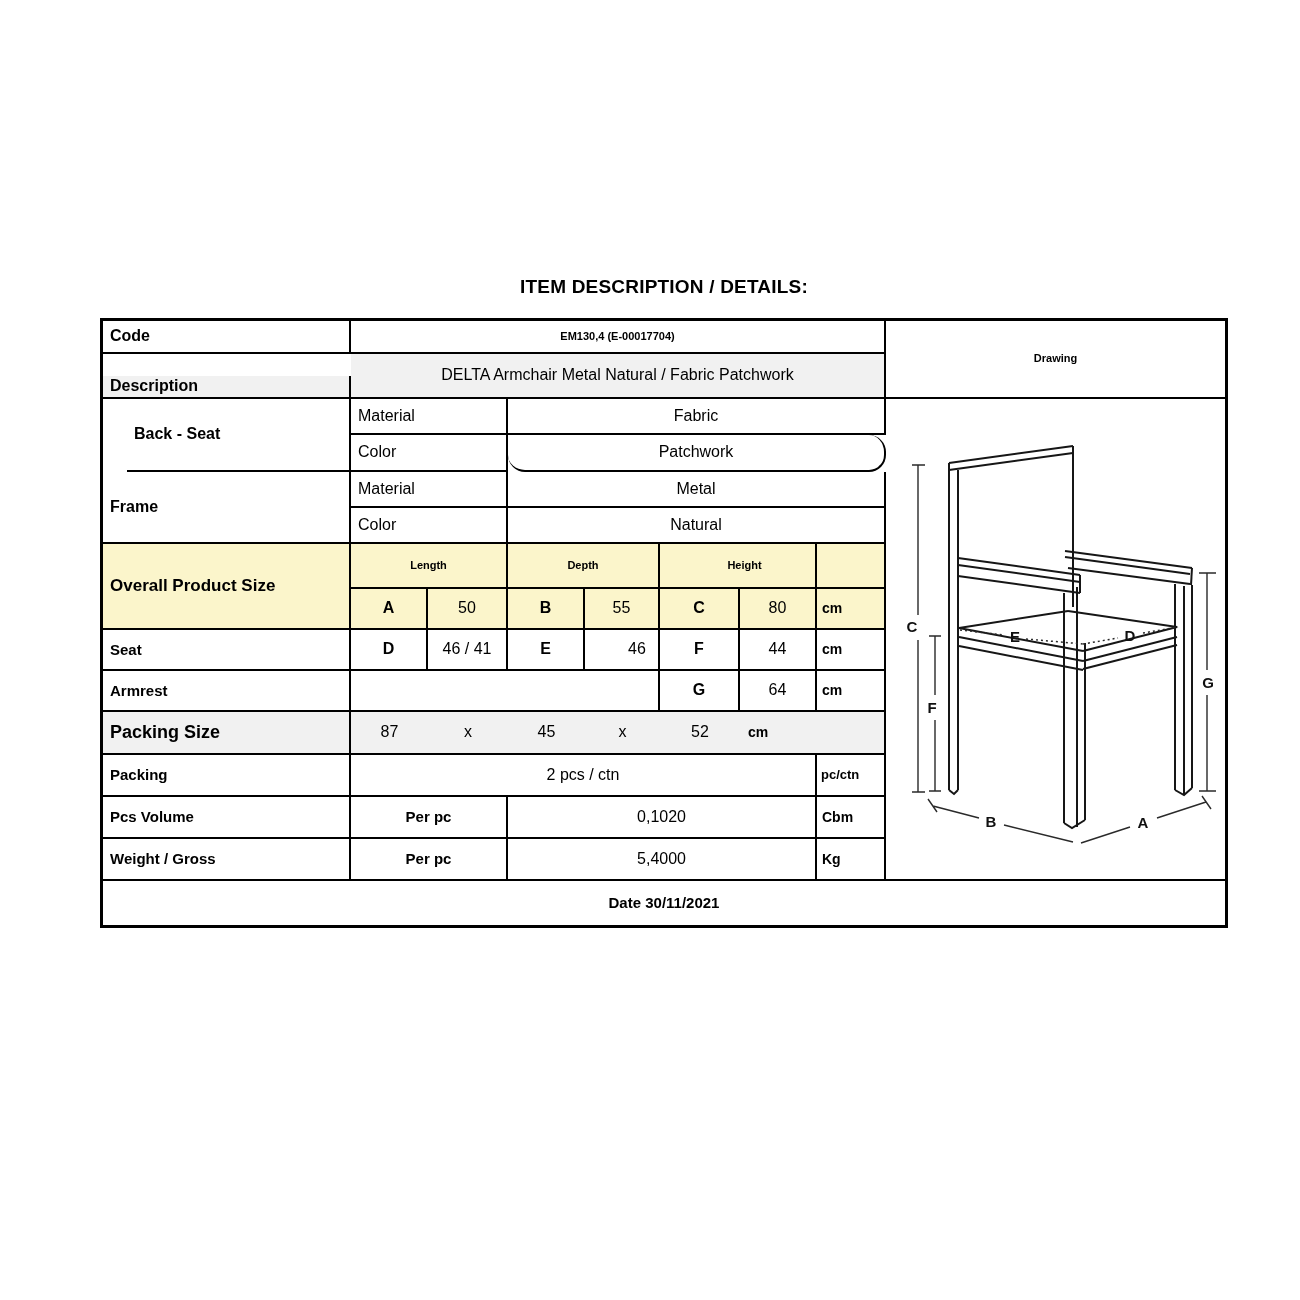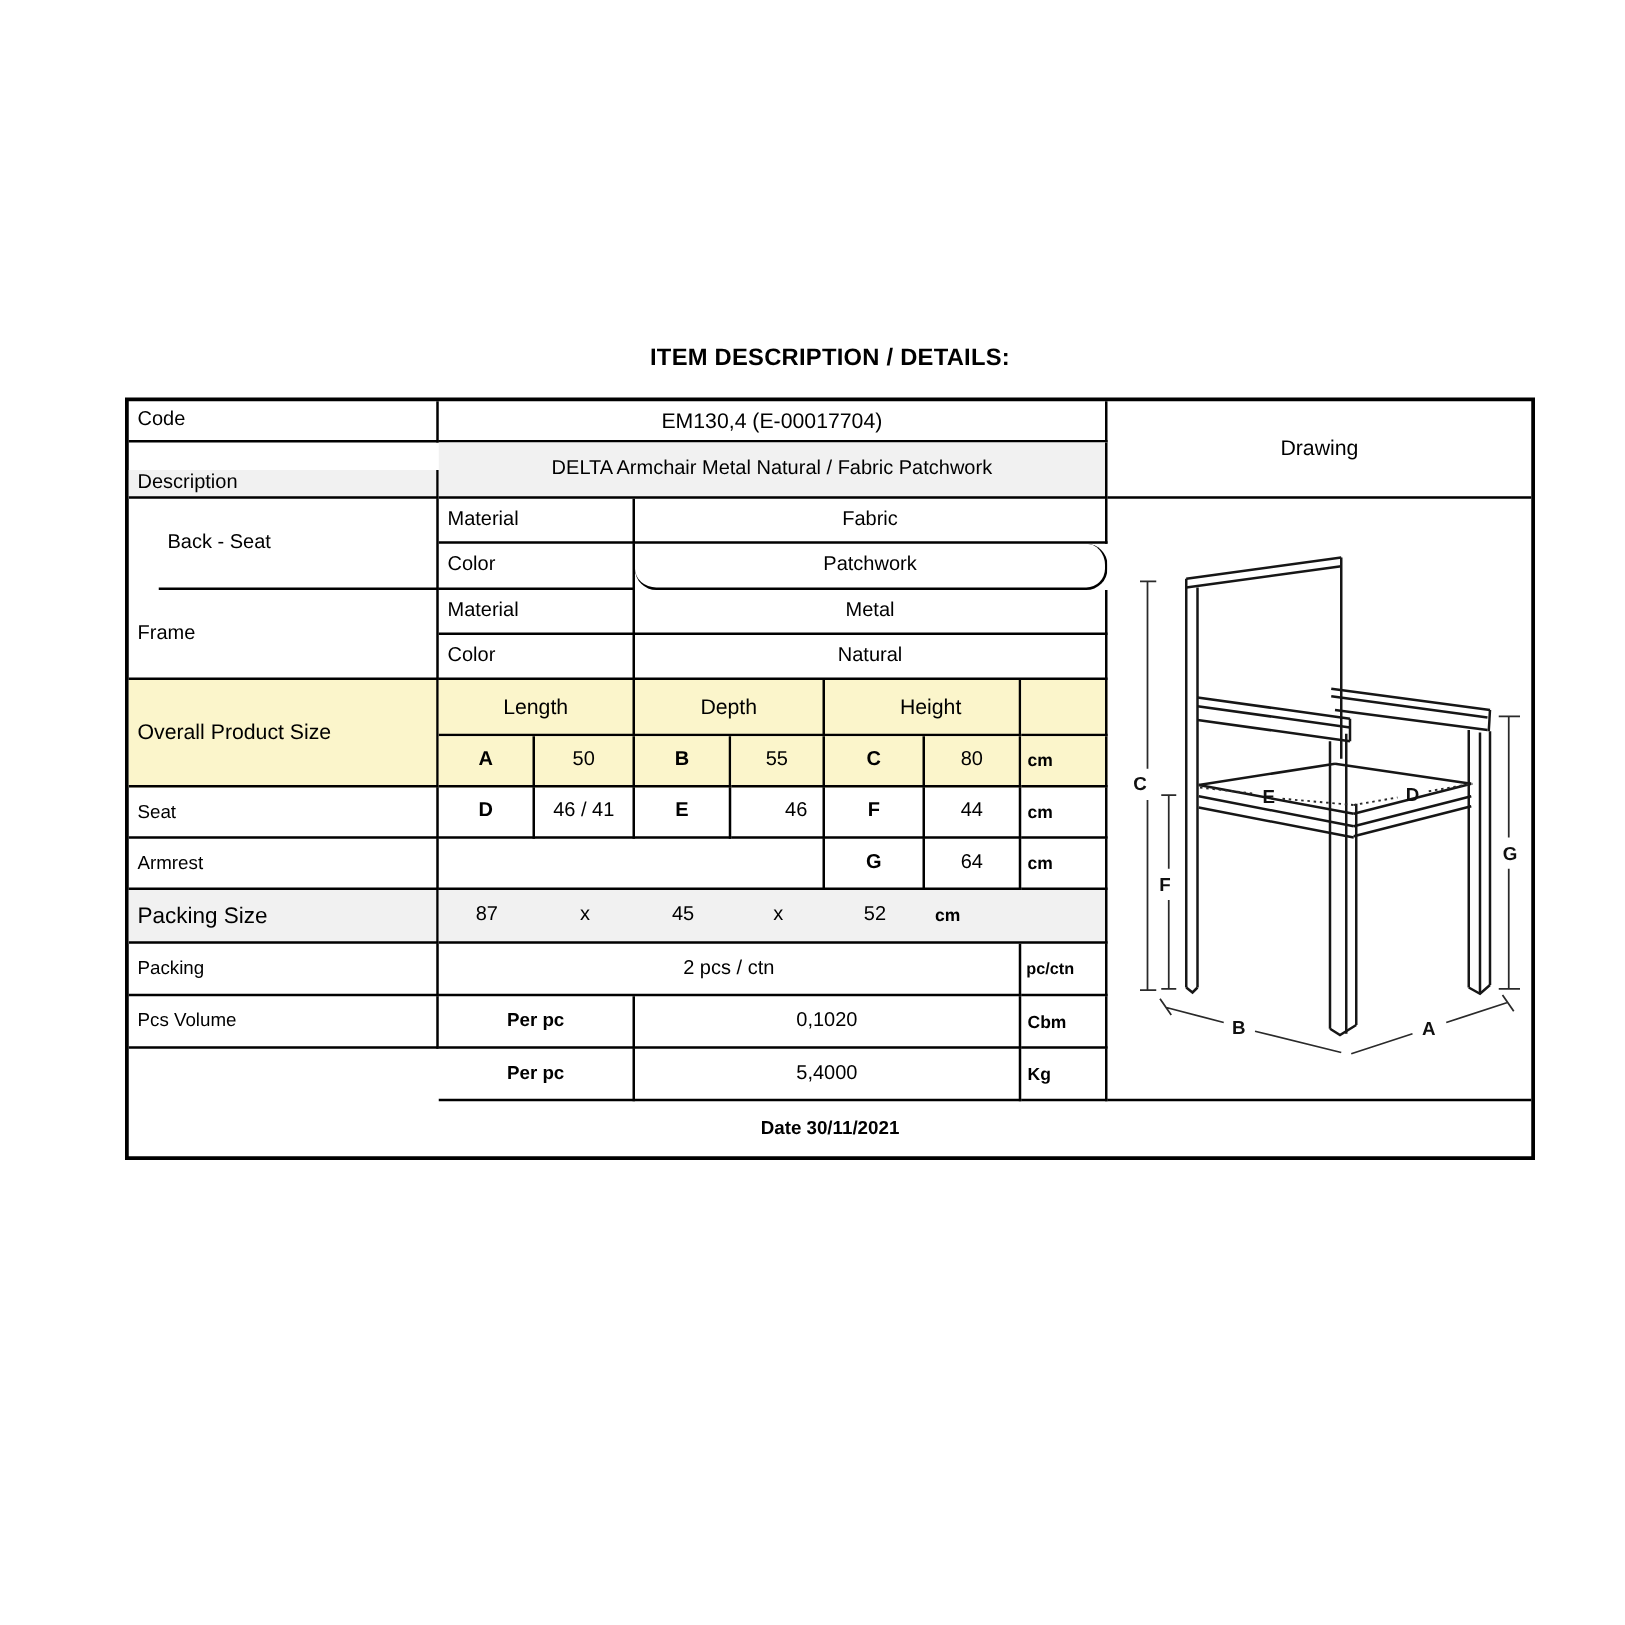--- a/index.html
+++ b/index.html
@@ -24,32 +24,32 @@
     grid-template-columns:248px 77px 80px 77px 75px 80px 77px 69px 1fr;
     grid-template-rows:33px 45px 36px 37px 36px 36px 45px 41px 41px 41px 43px 42px 42px 42px 1fr;
   }
   .cell{
     border-right:2px solid var(--line);
     border-bottom:2px solid var(--line);
     display:flex;align-items:center;justify-content:center;
     box-sizing:border-box;overflow:hidden;
     font-size:16px;line-height:1.05;
   }
-  .cell.lbl{justify-content:flex-start;padding-left:7px;font-weight:normal;}
+  .cell.lbl{justify-content:flex-start;padding-left:7px;font-weight:bold;}
   .cell.lbl-sm{font-size:15px;}
   .cell.lbl-lg{font-size:18px;}
   .cell.left{justify-content:flex-start;padding-left:7px;}
   .cell.bold{font-weight:bold;}
   .cell.unit{justify-content:flex-start;padding-left:5px;font-weight:bold;font-size:14px;}
   .cell.unit-sm{justify-content:flex-start;padding-left:4px;font-weight:bold;font-size:13px;}
   .cell.yellow{background:var(--yellow);}
   .cell.gray{background:var(--gray);}
   .cell.no-right{border-right:none;}
   .cell.no-bottom{border-bottom:none;}
-  .cell.hdr{font-weight:normal;font-size:17px;}
+  .cell.hdr{font-weight:bold;font-size:11px;}
   .packing-size-values{
     display:grid;width:100%;height:100%;
     grid-template-columns:77px 80px 77px 75px 80px 1fr;
     align-items:center;
   }
   .packing-size-values span{text-align:center;font-size:16px;}
   .packing-size-values .u{text-align:left;padding-left:8px;font-weight:bold;font-size:14px;}
   .drawing-canvas{padding:0;}
   .drawing-canvas svg{display:block;width:100%;height:100%;}
   .ch{stroke:#161616;stroke-width:2;fill:none;}
@@ -189,19 +189,20 @@
 
   <div class="cell lbl lbl-sm" style="grid-column:1;grid-row:12;">Packing</div>
   <div class="cell" style="grid-column:2/8;grid-row:12;">2 pcs / ctn</div>
   <div class="cell unit-sm" style="grid-column:8;grid-row:12;">pc/ctn</div>
 
   <div class="cell lbl lbl-sm" style="grid-column:1;grid-row:13;">Pcs Volume</div>
   <div class="cell bold" style="grid-column:2/4;grid-row:13;font-size:15px;">Per pc</div>
   <div class="cell" style="grid-column:4/8;grid-row:13;">0,1020</div>
   <div class="cell unit" style="grid-column:8;grid-row:13;">Cbm</div>
 
+  <div class="cell lbl lbl-sm" style="grid-column:1;grid-row:14;">Weight / Gross</div>
   <div class="cell bold" style="grid-column:2/4;grid-row:14;font-size:15px;">Per pc</div>
   <div class="cell" style="grid-column:4/8;grid-row:14;">5,4000</div>
   <div class="cell unit" style="grid-column:8;grid-row:14;">Kg</div>
 
   <div class="cell bold no-right no-bottom" style="grid-column:1/10;grid-row:15;font-size:15px;">Date 30/11/2021</div>
 
 </div>
 
 </body></html>

